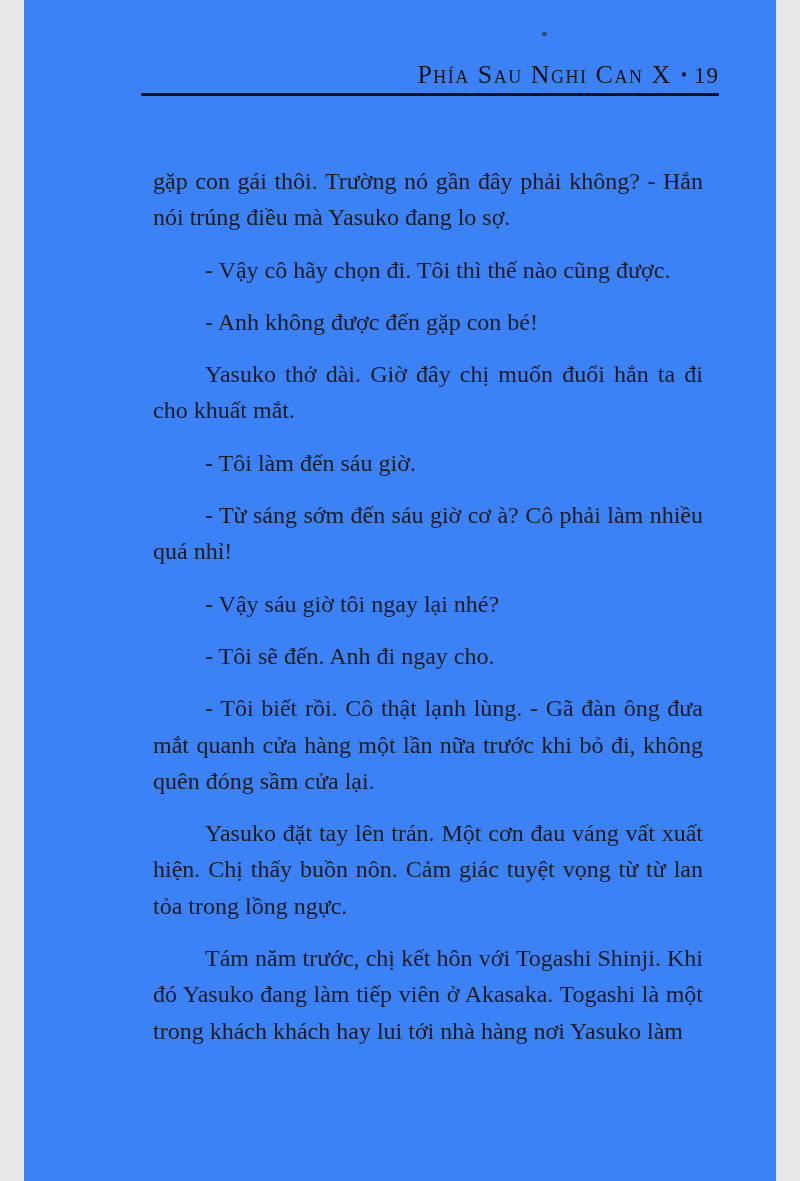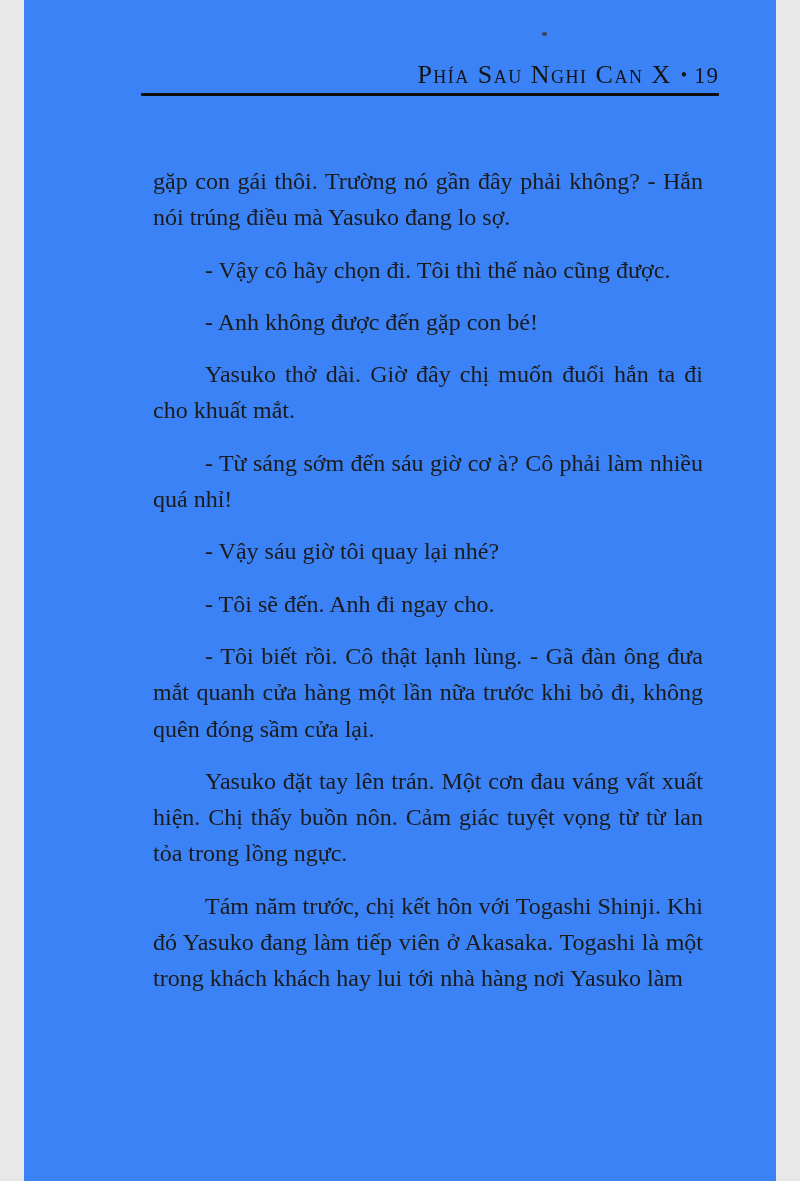--- a/index.html
+++ b/index.html
@@ -91,21 +91,22 @@
     <span class="title">Phía Sau Nghi Can X</span><span class="sep">•</span><span class="pagenum">19</span>
   </header>
 
   <div class="rule"></div>
 
   <main class="body-text" id="paragraphs">
       <p class="para">gặp con gái thôi. Trường nó gần đây phải không? - Hắn nói trúng điều mà Yasuko đang lo sợ.</p>
       <p class="para indent">- Vậy cô hãy chọn đi. Tôi thì thế nào cũng được.</p>
       <p class="para indent">- Anh không được đến gặp con bé!</p>
       <p class="para indent">Yasuko thở dài. Giờ đây chị muốn đuổi hắn ta đi cho khuất mắt.</p>
+      <p class="para indent">- Tôi làm đến sáu giờ.</p>
       <p class="para indent">- Từ sáng sớm đến sáu giờ cơ à? Cô phải làm nhiều quá nhỉ!</p>
-      <p class="para indent">- Vậy sáu giờ tôi quay lại nhé?</p>
+      <p class="para indent">- Vậy sáu giờ tôi ngay lại nhé?</p>
       <p class="para indent">- Tôi sẽ đến. Anh đi ngay cho.</p>
       <p class="para indent">- Tôi biết rồi. Cô thật lạnh lùng. - Gã đàn ông đưa mắt quanh cửa hàng một lần nữa trước khi bỏ đi, không quên đóng sầm cửa lại.</p>
       <p class="para indent">Yasuko đặt tay lên trán. Một cơn đau váng vất xuất hiện. Chị thấy buồn nôn. Cảm giác tuyệt vọng từ từ lan tỏa trong lồng ngực.</p>
       <p class="para indent">Tám năm trước, chị kết hôn với Togashi Shinji. Khi đó Yasuko đang làm tiếp viên ở Akasaka. Togashi là một trong khách khách hay lui tới nhà hàng nơi Yasuko làm</p>
     </main>
 
 </div>
 
 </body></html>

